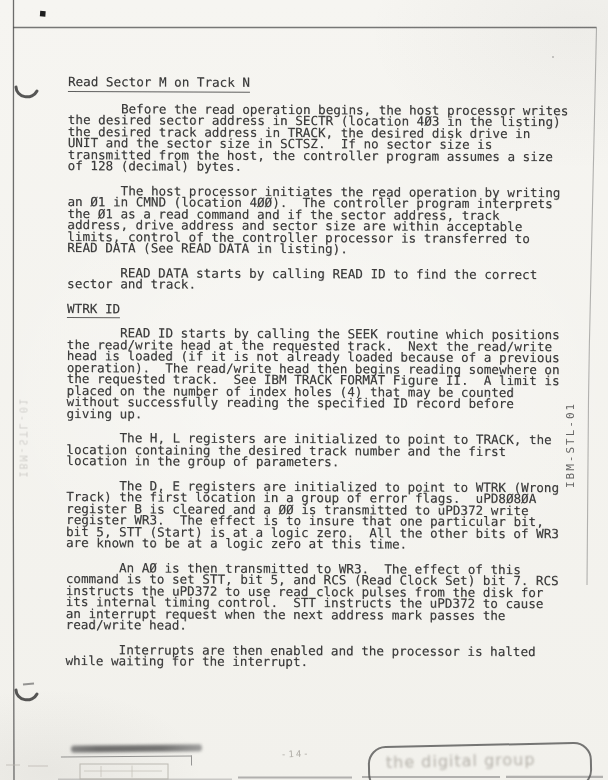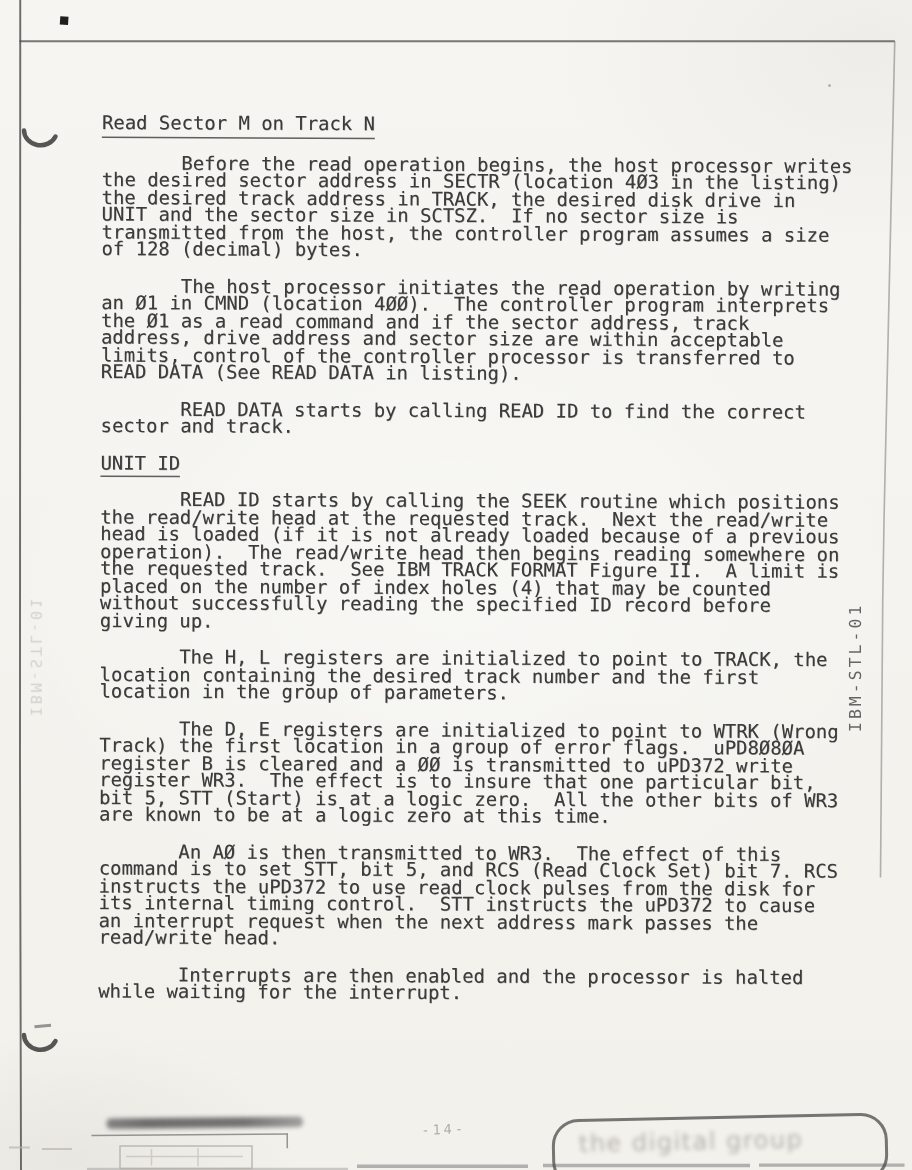--- a/index.html
+++ b/index.html
@@ -96,21 +96,21 @@
 transmitted from the host, the controller program assumes a size
 of 128 (decimal) bytes.</p>
     <p class="para">       The host processor initiates the read operation by writing
 an Ø1 in CMND (location 4ØØ).  The controller program interprets
 the Ø1 as a read command and if the sector address, track
 address, drive address and sector size are within acceptable
 limits, control of the controller processor is transferred to
 READ DATA (See READ DATA in listing).</p>
     <p class="para">       READ DATA starts by calling READ ID to find the correct
 sector and track.</p>
-    <div class="doc-h2"><span class="ul">UNIT ID</span></div>
+    <div class="doc-h2"><span class="ul">WTRK ID</span></div>
     <p class="para">       READ ID starts by calling the SEEK routine which positions
 the read/write head at the requested track.  Next the read/write
 head is loaded (if it is not already loaded because of a previous
 operation).  The read/write head then begins reading somewhere on
 the requested track.  See IBM TRACK FORMAT Figure II.  A limit is
 placed on the number of index holes (4) that may be counted
 without successfully reading the specified ID record before
 giving up.</p>
     <p class="para">       The H, L registers are initialized to point to TRACK, the
 location containing the desired track number and the first

